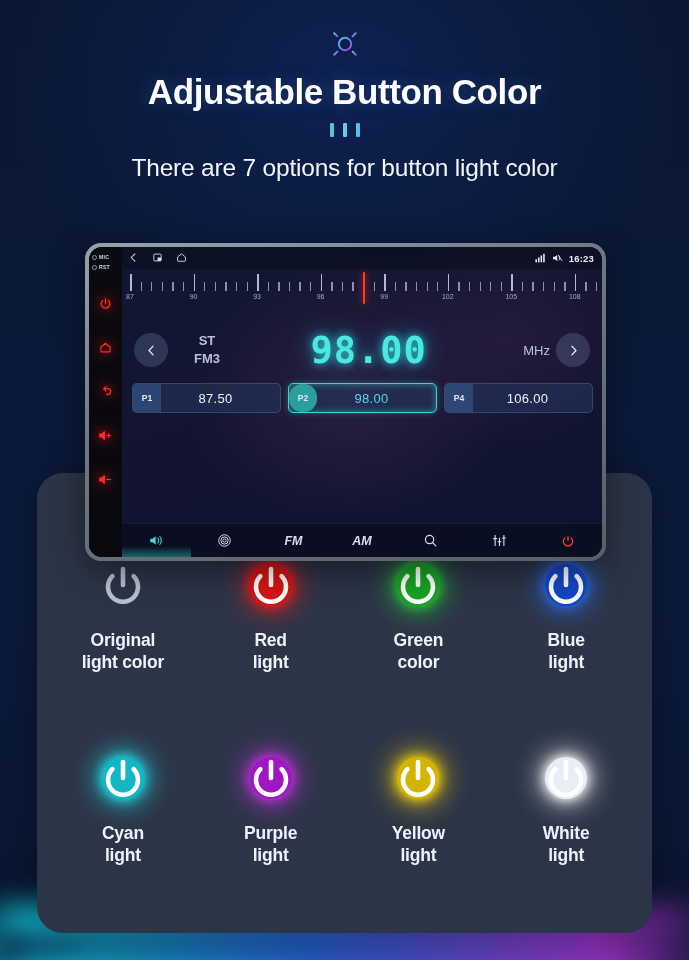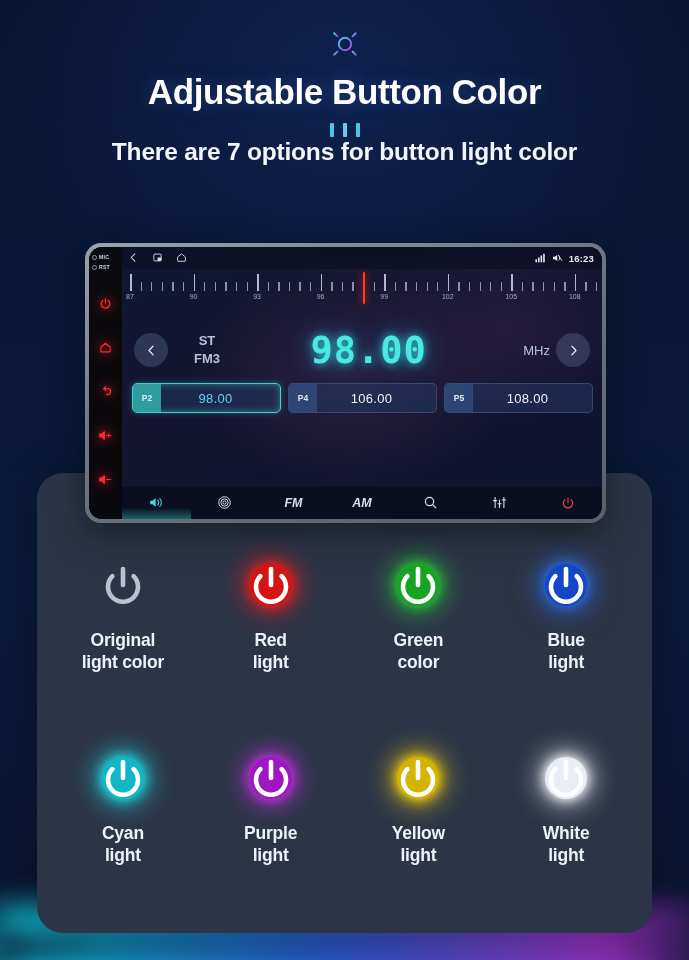--- a/index.html
+++ b/index.html
@@ -72,24 +72,24 @@
     height: 14px;
   }
   .dashes i {
     display: block;
     width: 4px; height: 14px;
     background: #4fc3e8;
     border-radius: 1px;
   }
   .dashes i:nth-child(2) { background: #63cdf0; }
   .subtitle {
-    margin-top: 1px;
+    margin-top: 17px;
     font-size: 24.5px;
     color: #f2f6fb;
-    font-weight: 700;
+    font-weight: 400;
     letter-spacing: -0.2px;
   }
 
   
   .light-card {
     position: absolute;
     left: 37px;
     top: 473px;
     width: 615px;
     height: 460px;
@@ -98,21 +98,21 @@
     z-index: 2;
     box-shadow: 0 6px 40px rgba(0,0,0,.35);
   }
 
   
   .device {
     position: absolute;
     left: 85px;
     top: 243px;
     width: 521px;
-    height: 280px;
+    height: 318px;
     background: linear-gradient(160deg,#9aa3ad 0%, #6f7882 40%, #585f69 100%);
     border-radius: 16px;
     padding: 4px;
     z-index: 6;
     box-shadow: 0 10px 34px rgba(0,0,0,.45);
   }
   .device-inner {
     width: 100%; height: 100%;
     background: #05070d;
     border-radius: 13px;
@@ -299,21 +299,21 @@
     text-align: center;
     font-size: 13px;
     color: #eef3fa;
     letter-spacing: .3px;
     padding-right: 10px;
   }
   .preset.active {
     border-color: #3fd3d0;
     box-shadow: 0 0 7px rgba(60,210,210,.55) inset, 0 0 6px rgba(60,210,210,.35);
   }
-  .preset.active .pnum { background: #2d9e9d; }
+  .preset.active .pnum { background: #2d9e9d; border-radius: 13px; }
   .preset.active .pval { color: #56d6f0; }
 
   
   .toolbar {
     margin-top: auto;
     height: 34px;
     flex: 0 0 34px;
     display: flex;
     align-items: center;
     background: rgba(8,12,26,.72);
@@ -568,31 +568,31 @@
           <div class="freq">98.00</div>
           <div class="mhz">MHz</div>
           <div class="nav-circle">
             <svg width="15" height="15" viewBox="0 0 24 24" fill="none" stroke="currentColor" stroke-width="2" stroke-linecap="round" stroke-linejoin="round">
                 <polyline points="9.5,5 16,12 9.5,19"></polyline>
               </svg>
           </div>
         </div>
 
         <div class="presets" id="presets">
+            <div class="preset">
+              <div class="pnum">P1</div>
+              <div class="pval">87.50</div>
+            </div>
             <div class="preset active">
               <div class="pnum">P2</div>
               <div class="pval">98.00</div>
             </div>
             <div class="preset">
               <div class="pnum">P4</div>
               <div class="pval">106.00</div>
-            </div>
-            <div class="preset">
-              <div class="pnum">P5</div>
-              <div class="pval">108.00</div>
             </div>
           </div>
 
         <div class="toolbar">
           <div class="tb-item active">
             <svg width="15" height="13" viewBox="0 0 18 14" fill="none">
               <path d="M1.5 5h2.8L8 2v10L4.3 9H1.5z" fill="currentColor"></path>
               <path d="M10.6 4c1.3 1 1.3 5 0 6" stroke="currentColor" stroke-width="1.3" stroke-linecap="round"></path>
               <path d="M13 2.4c2.3 1.8 2.3 7.4 0 9.2" stroke="currentColor" stroke-width="1.3" stroke-linecap="round"></path>
             </svg>

